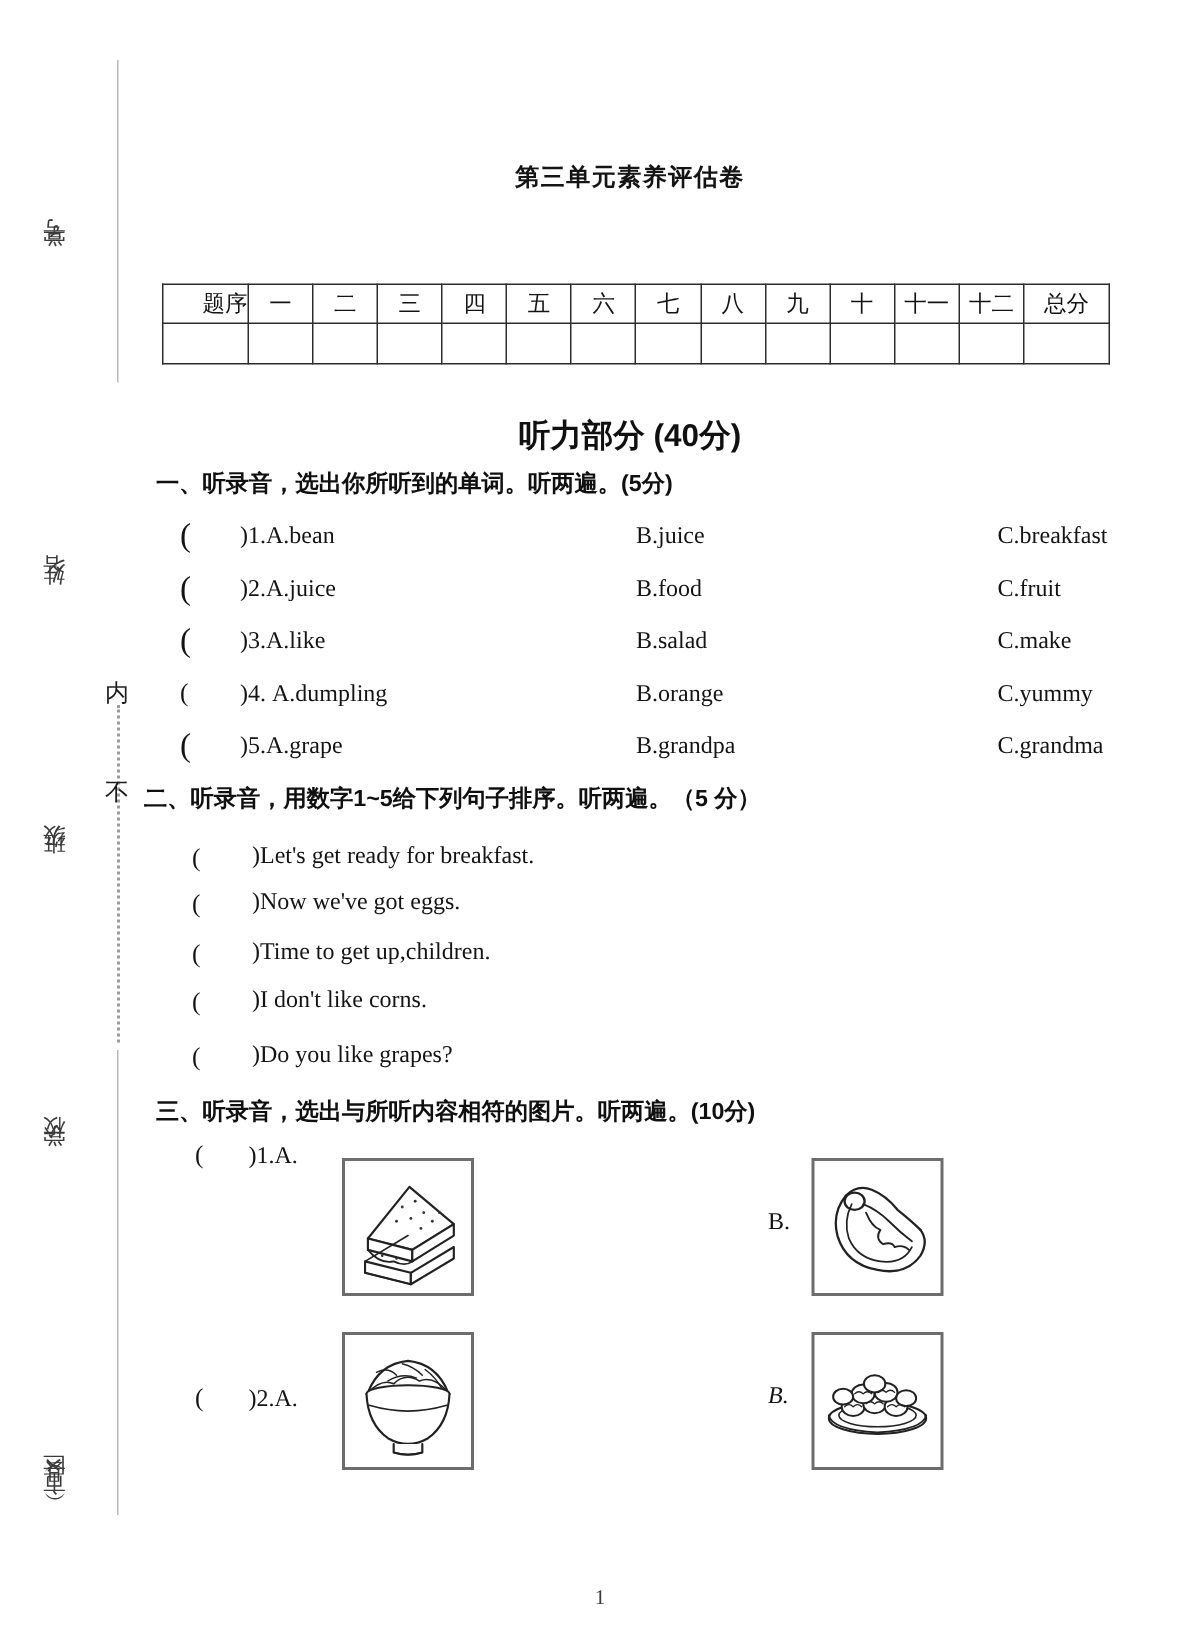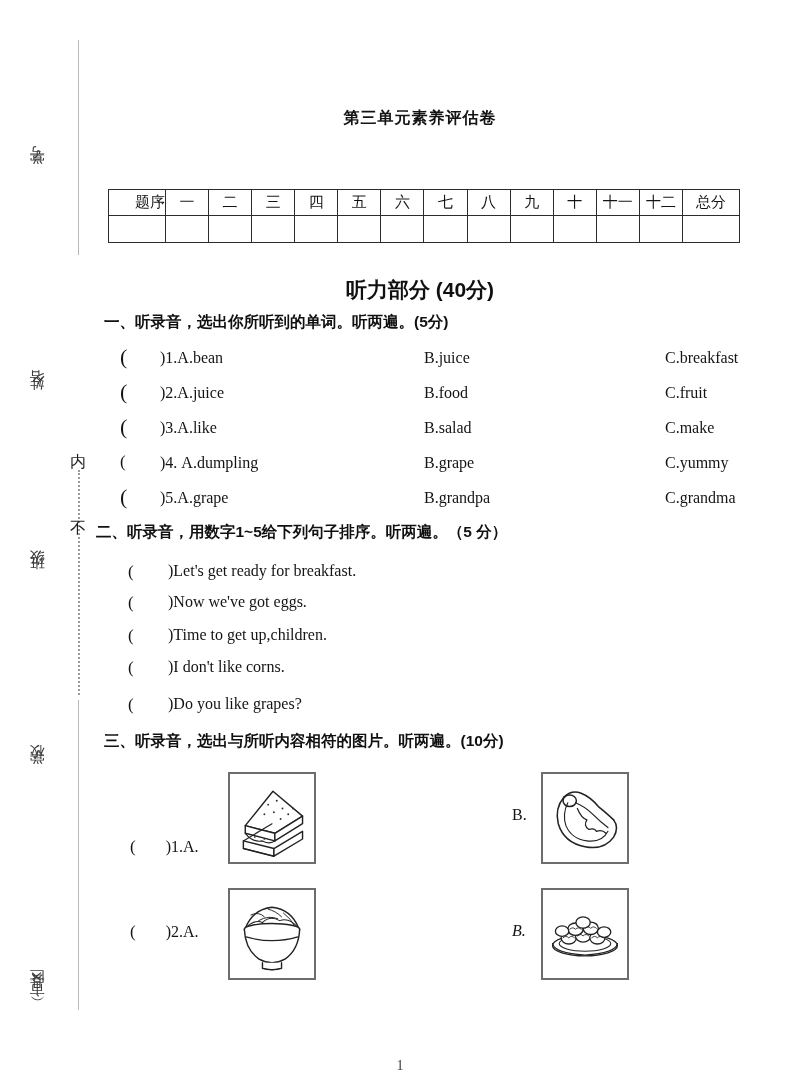--- a/index.html
+++ b/index.html
@@ -269,21 +269,21 @@
   </div>
   <div class="wc-row" style="top:417px;">
     <span class="wc-paren">(</span>
     <span class="wc-a"><span>)3.</span><span>A.like</span></span>
     <span class="wc-b">B.salad</span>
     <span class="wc-c">C.make</span>
   </div>
   <div class="wc-row" style="top:452px;">
     <span class="wc-paren thin">(</span>
     <span class="wc-a"><span>)4.</span>&nbsp;<span>A.dumpling</span></span>
-    <span class="wc-b">B.grape</span>
+    <span class="wc-b">B.orange</span>
     <span class="wc-c">C.yummy</span>
   </div>
   <div class="wc-row" style="top:487px;">
     <span class="wc-paren">(</span>
     <span class="wc-a"><span>)5.</span><span>A.grape</span></span>
     <span class="wc-b">B.grandpa</span>
     <span class="wc-c">C.grandma</span>
   </div>
 
   <div class="q-head" style="left:96px; top:522px;">二、听录音，用数字1~5给下列句子排序。听两遍。（5 分）</div>
@@ -305,21 +305,21 @@
     <span class="ord-text">)I  don't  like  corns.</span>
   </div>
   <div class="ord-row" style="top:695px;">
     <span class="ord-paren">(</span>
     <span class="ord-text">)Do  you  like  grapes?</span>
   </div>
 
   <div class="q-head" style="left:104px; top:731px;">三、听录音，选出与所听内容相符的图片。听两遍。(10分)</div>
 
   <div class="pic-row" style="top:0;">
-    <span class="pic-label" style="left:130px; top:837px;">
+    <span class="pic-label" style="left:130px; top:760px;">
       <span class="lparen">(</span>
       <span style="display:inline-block;width:26px;"></span><span>)1.A.</span>
     </span>
     <div class="pic-box" style="left:228px; top:772px;">
       <svg viewBox="0 0 88 92">
         <g fill="none" stroke="#222" stroke-width="1.5" stroke-linejoin="round" stroke-linecap="round">
           <path d="M16 54 L45 18 L76 44 L47 62 Z" fill="#fff"></path>
           <path d="M16 54 L16 62 L47 70 L47 62 Z" fill="#fff"></path>
           <path d="M47 62 L76 44 L76 52 L47 70 Z" fill="#fff"></path>
           <path d="M16 62 Q24 72 34 70 Q42 74 47 70" stroke-width="1.2"></path>

